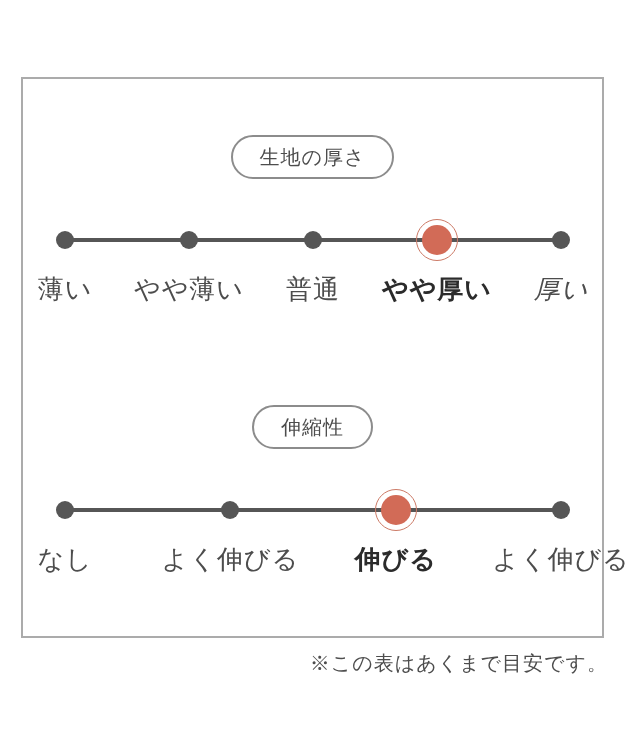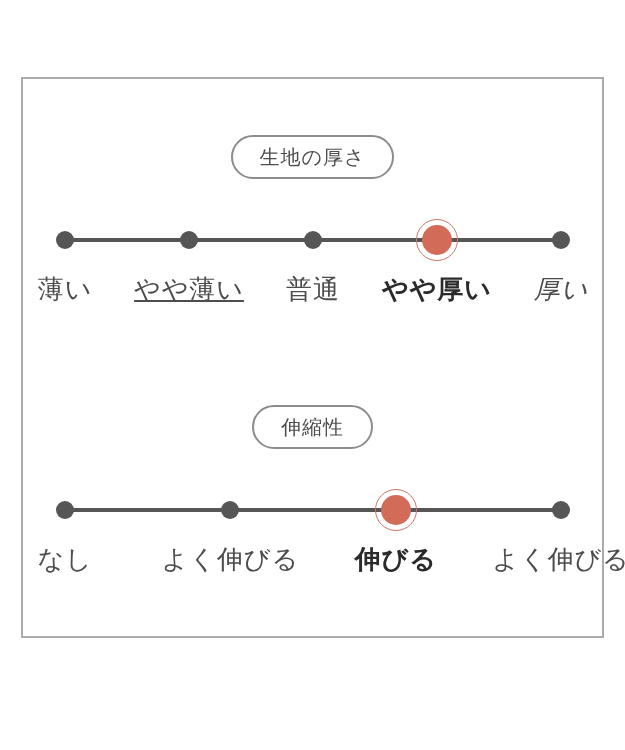--- a/index.html
+++ b/index.html
@@ -126,21 +126,21 @@
             <div class="line"></div>
             <div class="dot" style="left: 0%;"></div>
             <div class="dot" style="left: 25%;"></div>
             <div class="dot" style="left: 50%;"></div>
             <div class="ring" style="left: 75%;"></div>
             <div class="dot selected" style="left: 75%;"></div>
             <div class="dot" style="left: 100%;"></div>
           </div>
           <div class="labels">
             <span class="lbl" style="left: 0%;">薄い</span>
-            <span class="lbl" style="left: 25%; text-decoration: underline;">やや薄い</span>
+            <span class="lbl" style="left: 25%;">やや薄い</span>
             <span class="lbl" style="left: 50%;">普通</span>
             <span class="lbl sel" style="left: 75%;">やや厚い</span>
             <span class="lbl" style="left: 100%; font-style: italic;">厚い</span>
           </div>
         </div>
         <div class="scale-section" style="top: 326px;">
           <div class="pill">
             <span>伸縮性</span>
           </div>
           <div class="track">
@@ -153,13 +153,14 @@
           </div>
           <div class="labels">
             <span class="lbl" style="left: 0%;">なし</span>
             <span class="lbl" style="left: 33.3333%;">よく伸びる</span>
             <span class="lbl sel" style="left: 66.6667%;">伸びる</span>
             <span class="lbl" style="left: 100%; text-align: right;">よく伸びる</span>
           </div>
         </div>
       </div>
   </div>
+  <div class="note">※この表はあくまで目安です。</div>
 </div>
 
 </body></html>

